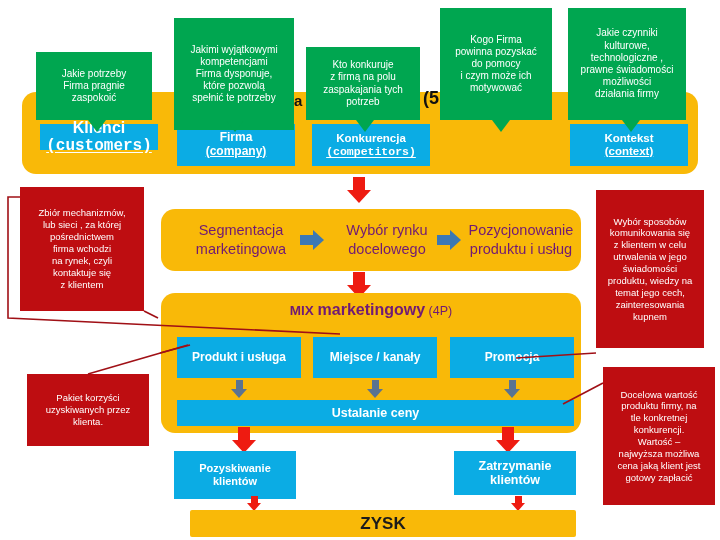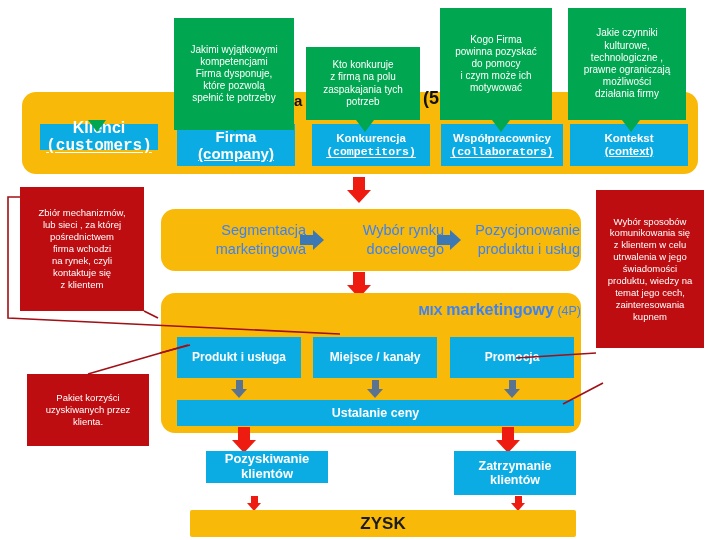--- a/index.html
+++ b/index.html
@@ -67,21 +67,21 @@
   .orange-pill{
     position:absolute;
     background:#F9B908;
     border-radius:14px;
     color:#1b1b1b;
     display:flex;align-items:center;justify-content:center;
     text-align:right;
     box-sizing:border-box;
   }
   .plain-text{position:absolute;color:#111;}
-  .label-black{position:absolute;color:#3b82f6;text-align:right;}
+  .label-black{position:absolute;color:#701a75;text-align:center;}
 
   
   .arrow-red-down{position:absolute;}
   .arrow-red-down i{
     display:block;background:#EE1B11;
     width:12px;height:13px;margin:0 auto;
   }
   .arrow-red-down b{
     display:block;width:0;height:0;margin:0 auto;
     border-left:12px solid transparent;
@@ -124,37 +124,36 @@
   <div class="band" style="left:22px;top:92px;width:676px;height:82px;"></div>
 
   <div class="label-black" style="left:294px;top:92px;width:0;height:0;font-size:0;">a   (5</div>
   <div class="plain-text" style="left:294px;top:92px;font-size:15px;font-weight:bold;">a</div>
   <div class="plain-text" style="left:423px;top:88px;font-size:18px;font-weight:bold;">(5</div>
 
   <div class="blue-box" style="left:40px;top:124px;width:118px;height:26px;font-size:16px;">
     <span>Klienci</span>
     <span class="en spell">(customers)</span>
   </div>
-  <div class="blue-box" style="left:177px;top:124px;width:118px;height:42px;font-size:15px;">
+  <div class="blue-box" style="left:177px;top:124px;width:118px;height:42px;font-size:12px;">
     <span>Firma</span>
     <span class="en">(company)</span>
   </div>
   <div class="blue-box" style="left:312px;top:124px;width:118px;height:42px;font-size:11.5px;text-align:center;">
     <span>Konkurencja</span>
     <span class="en spell">(competitors)</span>
   </div>
-  <div class="blue-box" style="left:441px;top:124px;width:122px;height:42px;font-size:11.5px;">
-    <span>Współpracownicy</span>
-    <span class="en spell">(collaborators)</span>
-  </div>
   <div class="blue-box" style="left:570px;top:124px;width:118px;height:42px;font-size:11.5px;">
     <span>Kontekst</span>
     <span class="en">(context)</span>
   </div>
 
+  <div class="green-box" style="left:36px;top:52px;width:116px;height:68px;font-size:10px;white-space:pre-line;">Jakie potrzeby
+Firma pragnie
+zaspokoić</div>
   <div class="green-tail" style="left:88px;top:120px;"></div>
 
   <div class="green-box" style="left:174px;top:18px;width:120px;height:112px;font-size:10px;white-space:pre-line;">Jakimi wyjątkowymi
 kompetencjami
 Firma dysponuje,
 które pozwolą
 spełnić te potrzeby</div>
   <div class="green-tail" style="left:226px;top:120px;"></div>
 
   <div class="green-box" style="left:306px;top:47px;width:114px;height:73px;font-size:10px;white-space:pre-line;">Kto konkuruje
@@ -166,21 +165,21 @@
   <div class="green-box" style="left:440px;top:8px;width:112px;height:112px;font-size:10px;white-space:pre-line;">Kogo Firma
 powinna pozyskać
 do pomocy
 i czym może ich
 motywować</div>
   <div class="green-tail" style="left:492px;top:120px;"></div>
 
   <div class="green-box" style="left:568px;top:8px;width:118px;height:112px;font-size:10px;white-space:pre-line;">Jakie czynniki
 kulturowe,
 technologiczne ,
-prawne ograniczają
+prawne świadomości
 możliwości
 działania firmy</div>
   <div class="green-tail" style="left:622px;top:120px;"></div>
 
   <div class="arrow-red-down" style="left:347px;top:177px;">
     <i></i>
       <b></b>
   </div>
 
   <div class="orange-pill" style="left:161px;top:209px;width:420px;height:62px;"></div>
@@ -232,21 +231,21 @@
 
   <div class="arrow-red-down" style="left:232px;top:427px;">
     <i></i>
       <b></b>
   </div>
   <div class="arrow-red-down" style="left:496px;top:427px;">
     <i></i>
       <b></b>
   </div>
 
-  <div class="blue-box" style="left:206px;top:451px;width:122px;height:32px;font-size:13px;white-space:pre-line;">Pozyskiwanie
+  <div class="blue-box" style="left:174px;top:451px;width:122px;height:48px;font-size:11px;white-space:pre-line;">Pozyskiwanie
 klientów</div>
   <div class="blue-box" style="left:454px;top:451px;width:122px;height:44px;font-size:12.5px;white-space:pre-line;">Zatrzymanie
 klientów</div>
 
   <div class="arrow-red-down arrow-red-small" style="left:247px;top:496px;">
     <i></i>
       <b></b>
   </div>
   <div class="arrow-red-down arrow-red-small" style="left:511px;top:496px;">
     <i></i>
@@ -270,20 +269,28 @@
 świadomości
 produktu, wiedzy na
 temat jego cech,
 zainteresowania
 kupnem</div>
 
   <div class="red-note" style="left:27px;top:374px;width:122px;height:72px;font-size:9.5px;white-space:pre-line;">Pakiet korzyści
 uzyskiwanych przez
 klienta.</div>
 
+  <div class="red-note" style="left:603px;top:367px;width:112px;height:138px;font-size:9.5px;white-space:pre-line;">Docelowa wartość
+produktu firmy, na
+tle konkretnej
+konkurencji.
+Wartość –
+najwyższa możliwa
+cena jaką klient jest
+gotowy zapłacić</div>
 
   <svg class="leader" viewBox="0 0 720 540">
 
     <polyline points="20,197 8,197 8,318 340,334" fill="none" stroke="#A01016" stroke-width="1.6"></polyline>
 
     <polyline points="144,311 158,318" fill="none" stroke="#A01016" stroke-width="1.6"></polyline>
 
     <line x1="596" y1="353" x2="516" y2="358" stroke="#A01016" stroke-width="1.6"></line>
 
     <line x1="88" y1="374" x2="188" y2="345" stroke="#A01016" stroke-width="1.6"></line>

